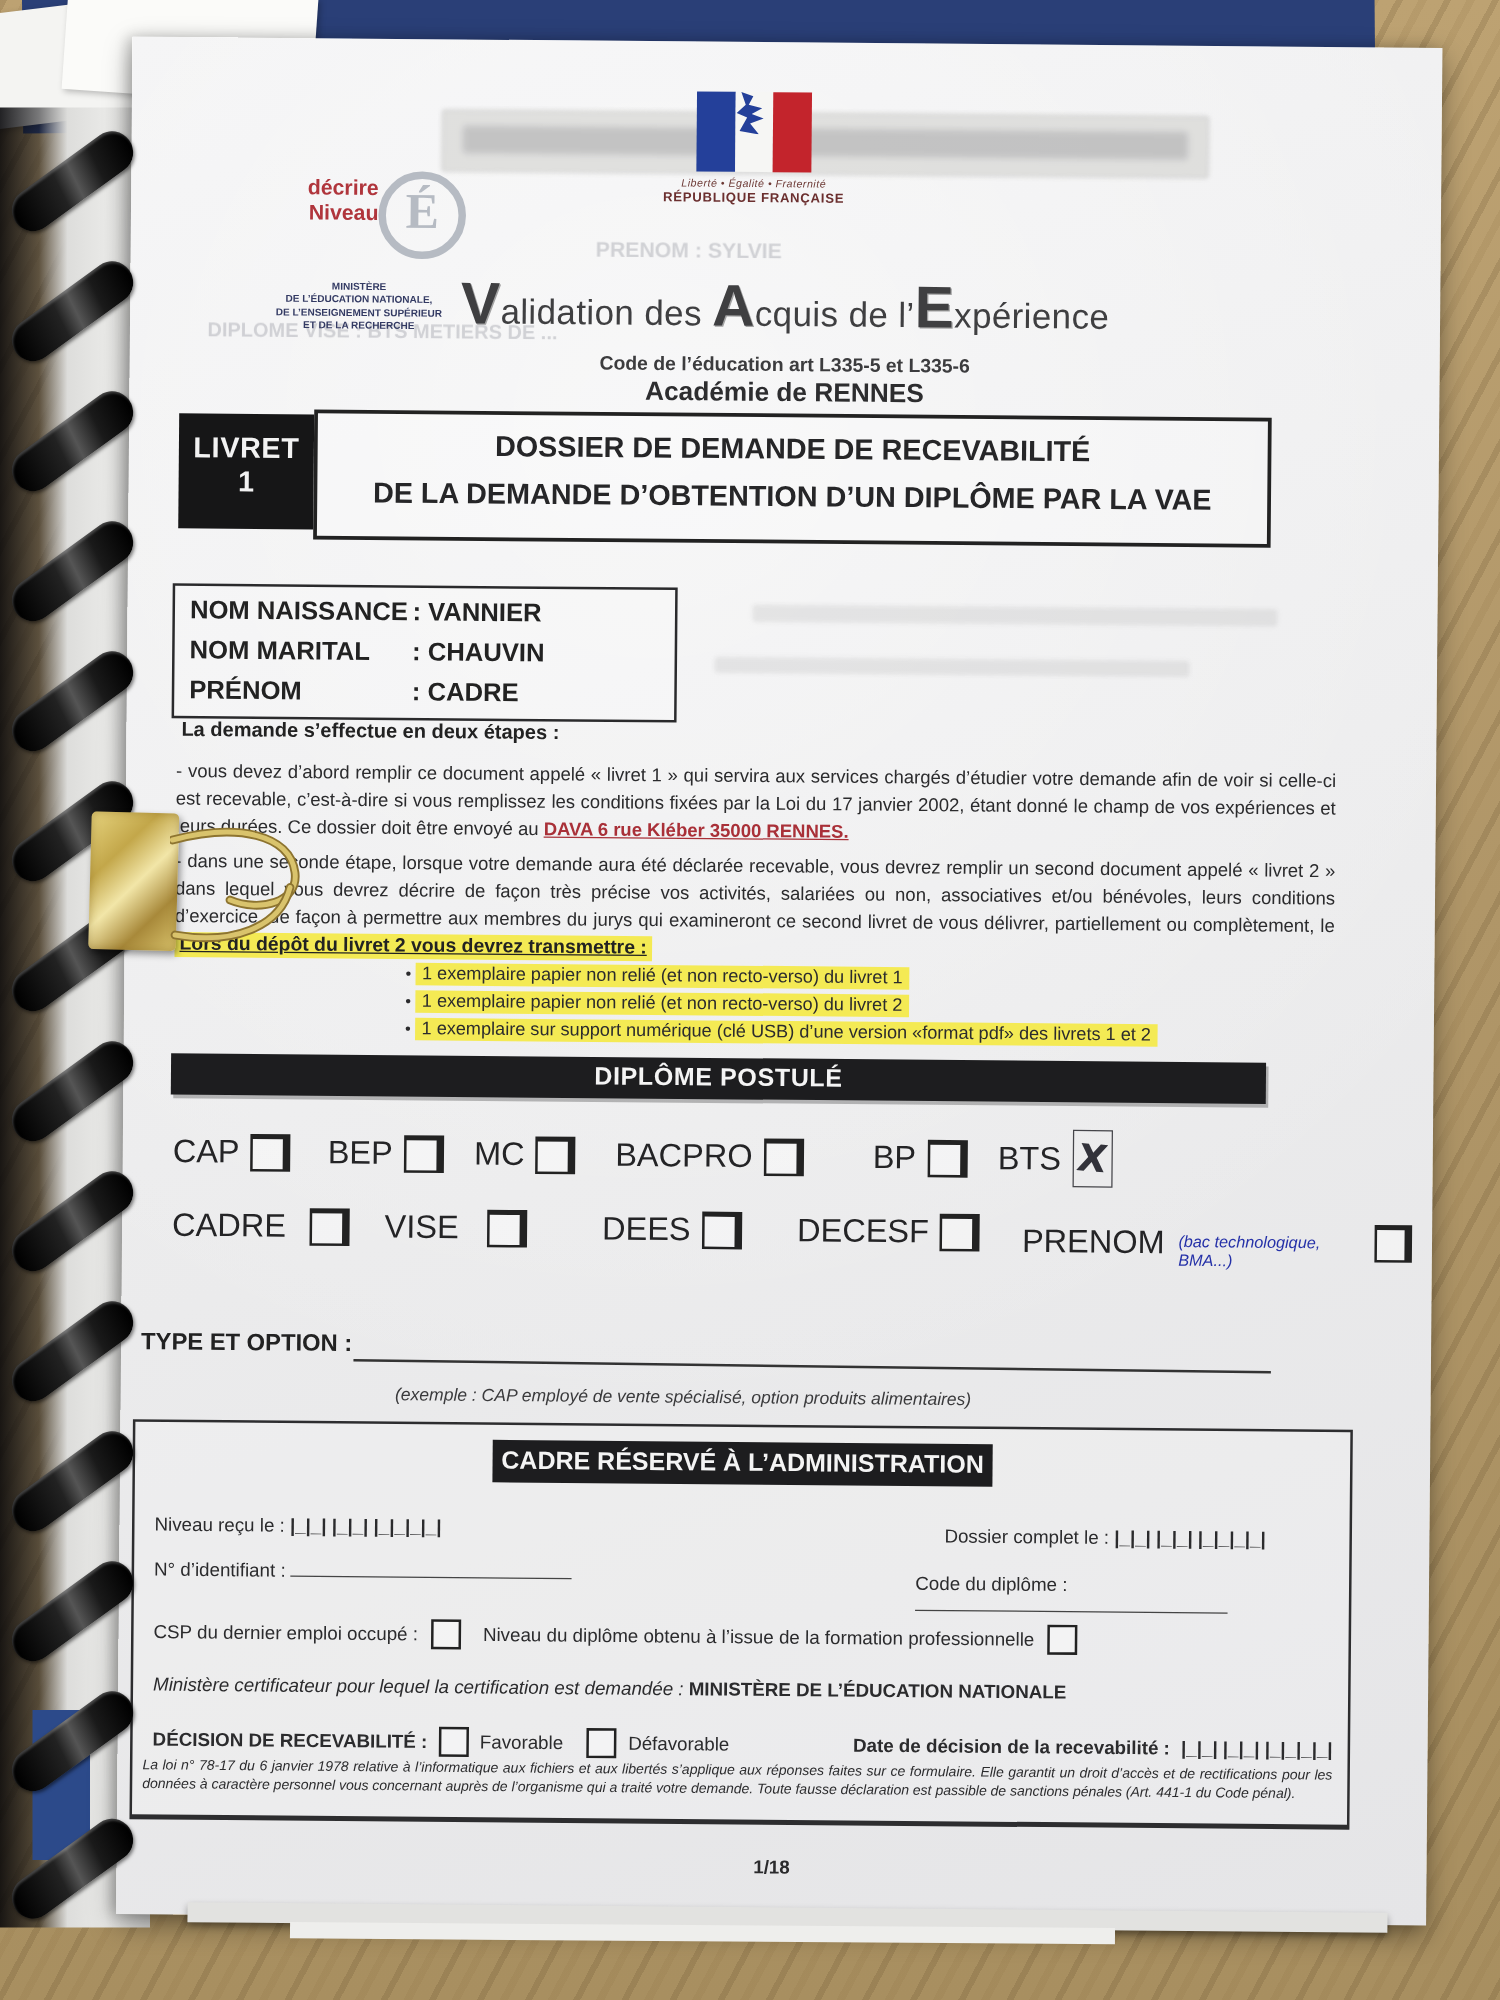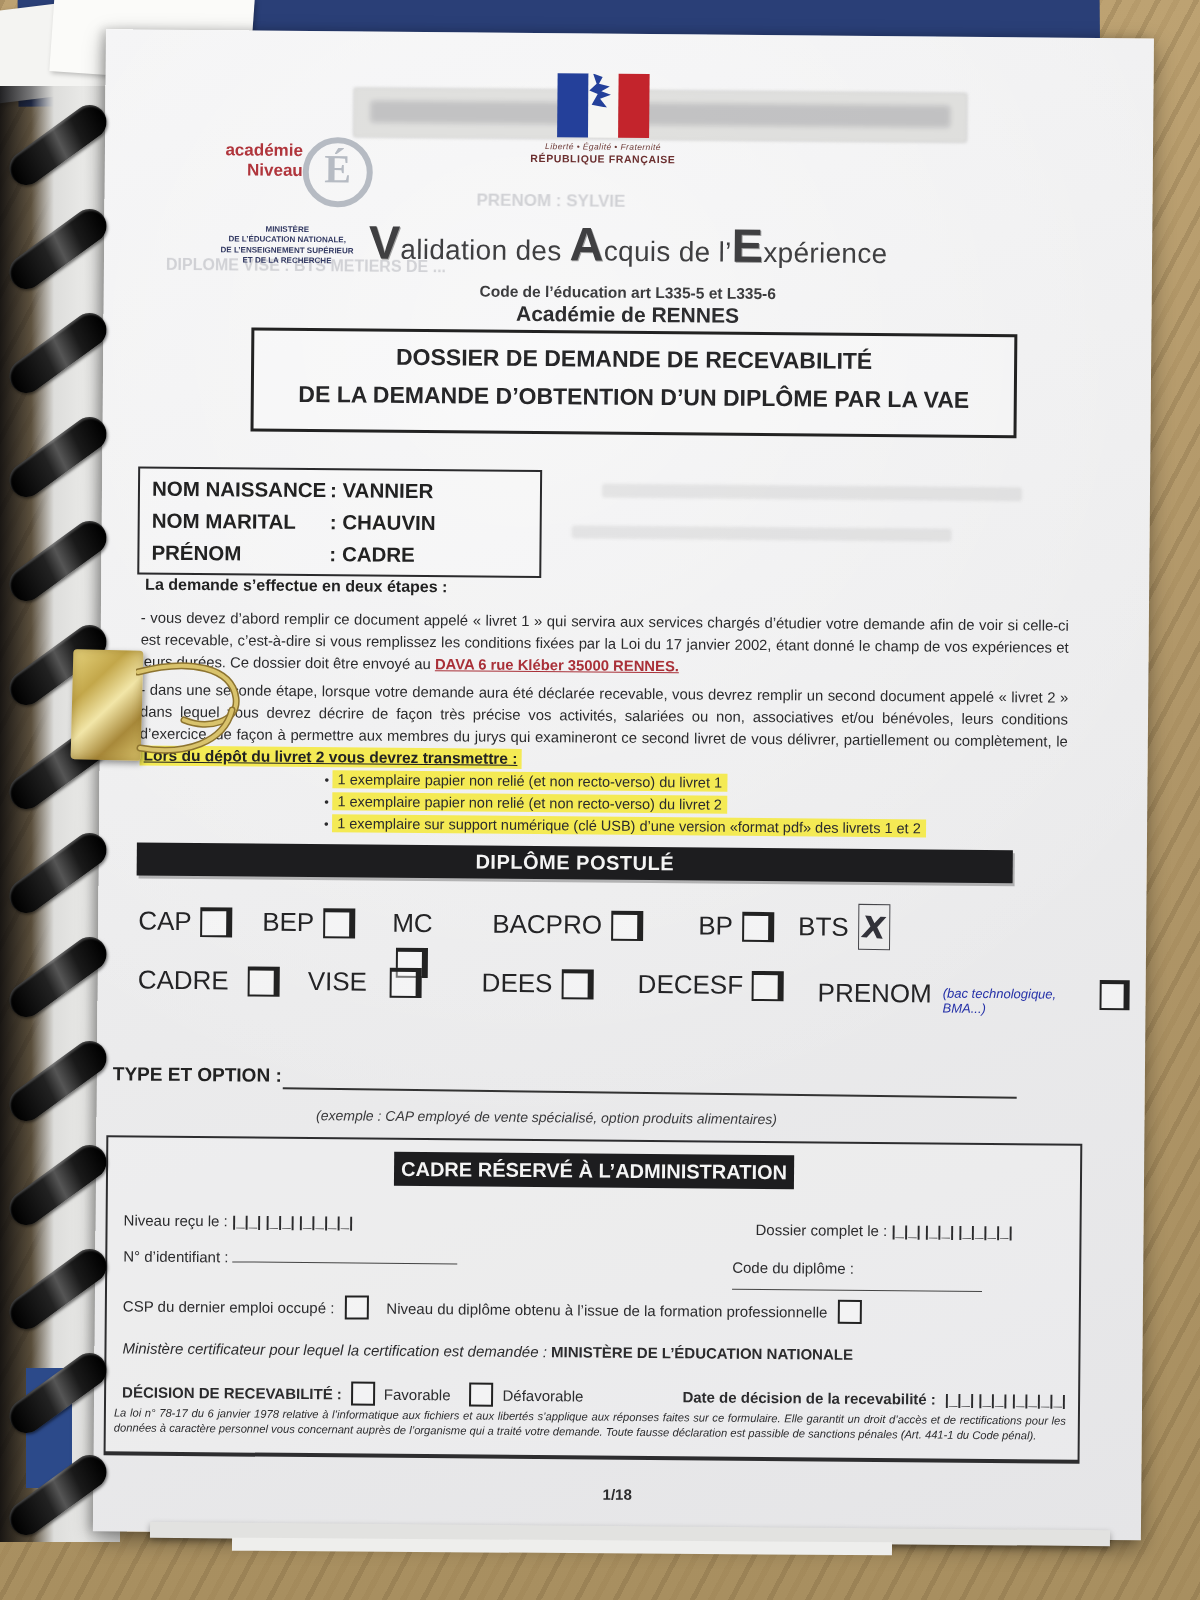--- a/index.html
+++ b/index.html
@@ -141,37 +141,41 @@
         <div class="mar-fig"></div>
       </div>
     <div class="mar-r"></div>
   </div>
   <div class="mar-cap1">Liberté • Égalité • Fraternité</div>
   <div class="mar-cap2">RÉPUBLIQUE FRANÇAISE</div>
 
   <div class="acad">
     <div class="acad-ring">É</div>
     <div class="acad-red">
-      <span style="position:static;display:block">académie</span>
+      <span style="position:static;display:block">décrire</span>
       <span style="position:static;display:block">Niveau</span>
     </div>
     <div class="acad-min">
       <span style="position:static;display:block">MINISTÈRE</span>
       <span style="position:static;display:block">DE L’ÉDUCATION NATIONALE,</span>
       <span style="position:static;display:block">DE L’ENSEIGNEMENT SUPÉRIEUR</span>
       <span style="position:static;display:block">ET DE LA RECHERCHE</span>
     </div>
   </div>
 
   <div class="vae">
     <span class="big">V</span><span style="position:static">alidation des </span><span class="big">A</span><span style="position:static">cquis de l’</span><span class="big">E</span><span style="position:static">xpérience</span>
   </div>
   <div class="subtitle">Code de l’éducation art L335-5 et L335-6</div>
   <div class="academy">Académie de RENNES</div>
 
+  <div class="livret">
+    <span class="l1">LIVRET</span>
+    <span class="l2">1</span>
+  </div>
   <div class="tbox">
     <div class="t1">DOSSIER DE DEMANDE DE RECEVABILITÉ</div>
     <div class="t2">DE LA DEMANDE D’OBTENTION D’UN DIPLÔME PAR LA VAE</div>
   </div>
 
   <div class="idbox">
     <div class="idrow">
       <span class="lab">NOM NAISSANCE</span>
       <span class="val"><span style="position:static">: </span><span style="position:static">VANNIER</span></span>
     </div>
@@ -199,21 +203,21 @@
 
   <div class="ckrow">
     <span class="ckitem" style="left:8px;top:8px;">
         <span style="position:static">CAP</span>
         <span class="ckbox"></span>
       </span>
     <span class="ckitem" style="left:132px;top:8px;">
         <span style="position:static">BEP</span>
         <span class="ckbox"></span>
       </span>
-    <span class="ckitem" style="left:262px;top:8px;flex-direction:column;">
+    <span class="ckitem" style="left:249px;top:8px;">
         <span style="position:static">MC</span>
         <span class="ckbox"></span>
       </span>
     <span class="ckitem" style="left:362px;top:8px;">
         <span style="position:static">BACPRO</span>
         <span class="ckbox"></span>
       </span>
     <span class="ckitem" style="left:568px;top:8px;justify-content:center;">
         <span style="position:static">BP</span>
         <span class="ckbox"></span>

